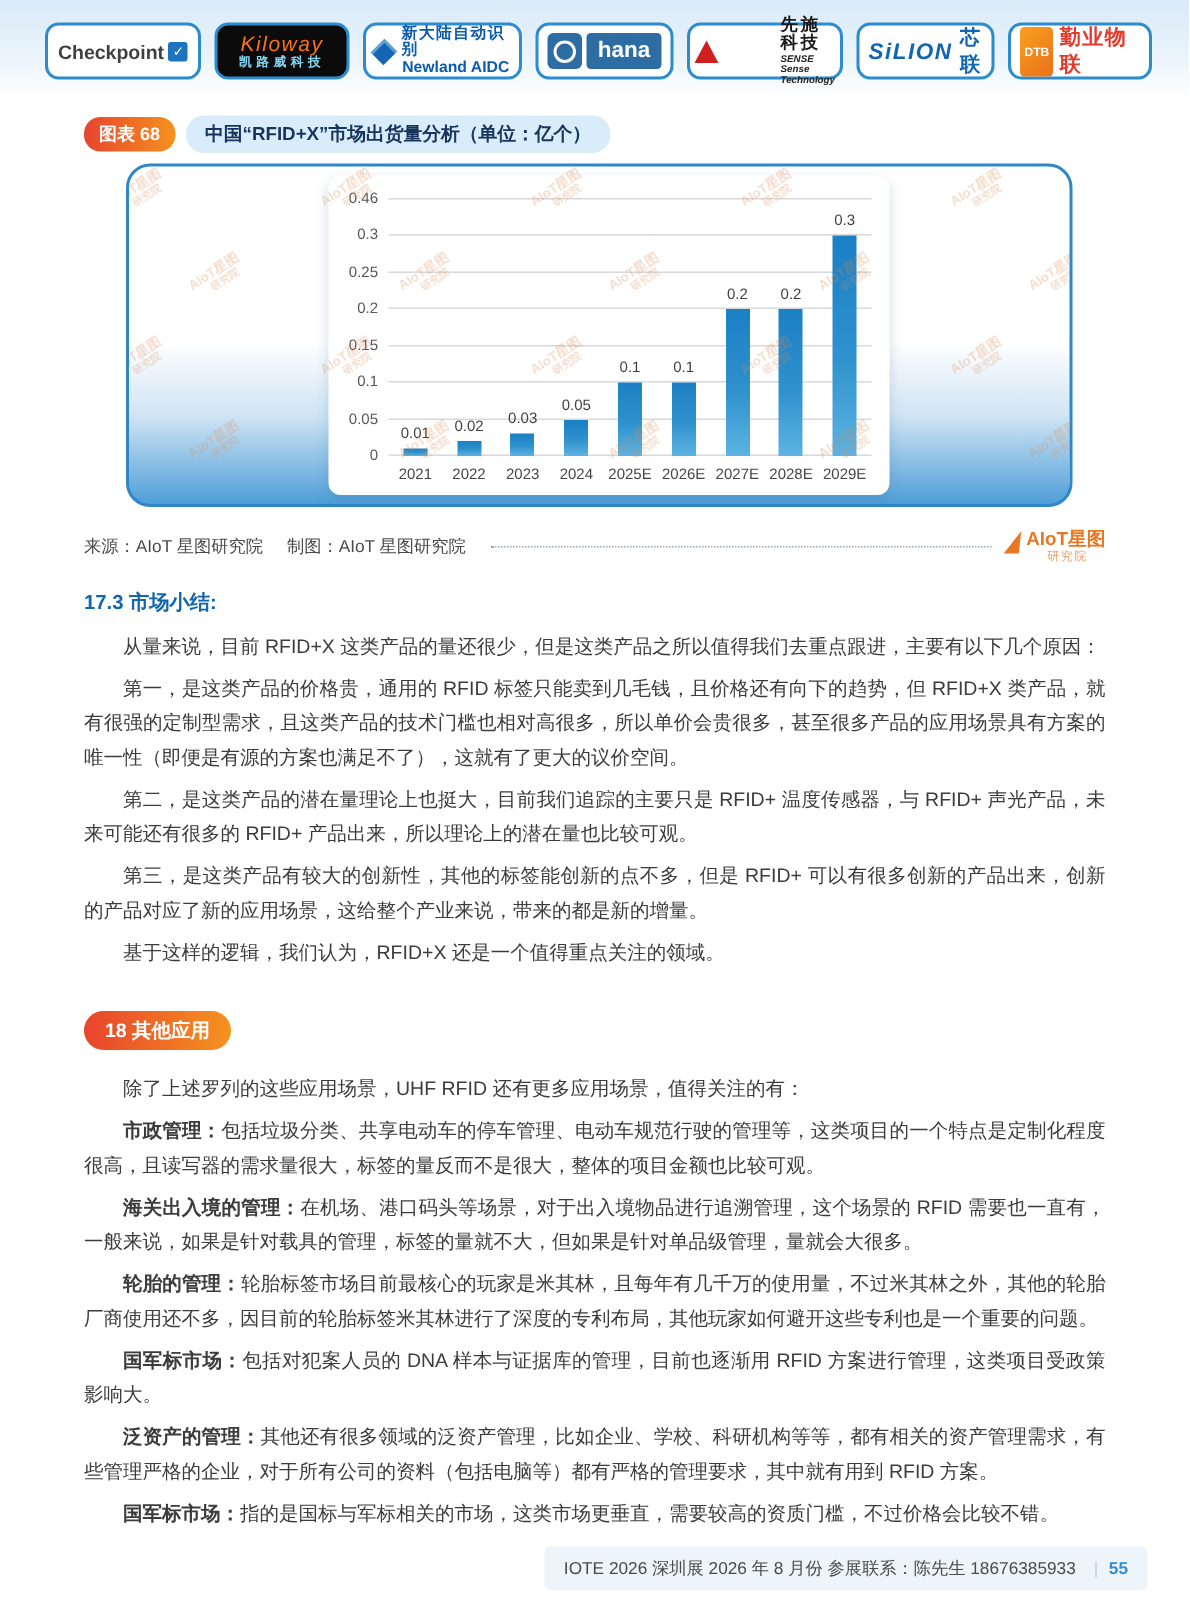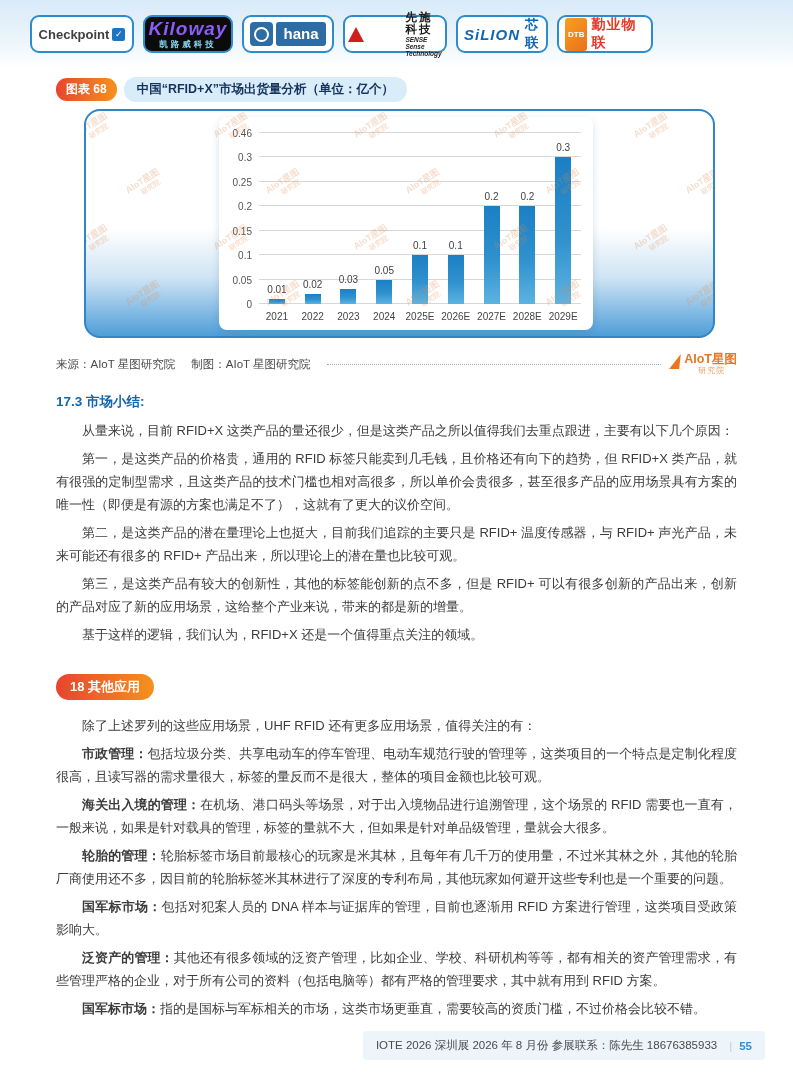--- a/index.html
+++ b/index.html
@@ -10,21 +10,21 @@
             padding-top:15px;box-sizing:border-box;}
   .logo-row{display:flex;gap:9px;padding-left:30px;align-items:center;}
   .chip{height:38px;border:2px solid #2c8ccd;border-radius:9px;background:#fff;
         display:flex;align-items:center;justify-content:center;box-sizing:border-box;
         padding:0 6px;flex:0 0 auto;}
   .chip-col{display:flex;flex-direction:column;align-items:center;line-height:1.1;}
   .cp-text{font-weight:bold;color:#404040;font-size:13px;}
   .cp-box{width:13px;height:13px;background:#1f74c0;color:#fff;font-size:9px;line-height:13px;
           text-align:center;margin-left:3px;border-radius:2px;}
   .chip-kiloway{background:#0b0b0b;}
-  .kw1{color:#8b5cf6;font-weight:bold;font-style:italic;font-size:19px;letter-spacing:1px;}
+  .kw1{color:#f97316;font-weight:normal;font-style:italic;font-size:14px;letter-spacing:1px;}
   .kw2{color:#86d7f2;font-size:8.5px;letter-spacing:3px;font-weight:bold;}
   .nl-diamond{width:13px;height:13px;background:#1565b4;transform:rotate(45deg);margin-right:6px;
               box-shadow:2px 2px 0 #5aa2d8 inset;}
   .nl1{color:#0d5cab;font-weight:bold;font-size:10.5px;letter-spacing:1px;}
   .nl2{color:#0d5cab;font-weight:bold;font-size:10.5px;}
   .hn-icon{width:24px;height:24px;background:#2d6da3;border-radius:4px;display:flex;
            align-items:center;justify-content:center;margin-right:3px;}
   .hn-circle{width:11px;height:11px;border:2.5px solid #fff;border-radius:50%;display:block;}
   .hn-text{width:52px;height:24px;background:#2d6da3;border-radius:3px;color:#fff;
            font-weight:bold;font-size:15px;text-align:center;line-height:23px;}
@@ -94,20 +94,27 @@
   <div class="top-band">
     <div class="logo-row">
         <div class="chip chip-checkpoint" style="width: 104px;">
           <span class="cp-text">Checkpoint</span>
           <span class="cp-box">✓</span>
         </div>
         <div class="chip chip-kiloway" style="width: 90px;">
           <div class="chip-col">
             <div class="kw1">Kiloway</div>
             <div class="kw2">凯路威科技</div>
+          </div>
+        </div>
+        <div class="chip chip-newland" style="width: 106px;">
+          <span class="nl-diamond"></span>
+          <div class="chip-col">
+            <div class="nl1">新大陆自动识别</div>
+            <div class="nl2">Newland AIDC</div>
           </div>
         </div>
         <div class="chip chip-hana" style="width: 92px;">
           <span class="hn-icon">
             <span class="hn-circle"></span>
           </span>
           <span class="hn-text">hana</span>
         </div>
         <div class="chip chip-sense" style="width: 104px; gap: 36px;">
           <span class="sn-tri"></span>

